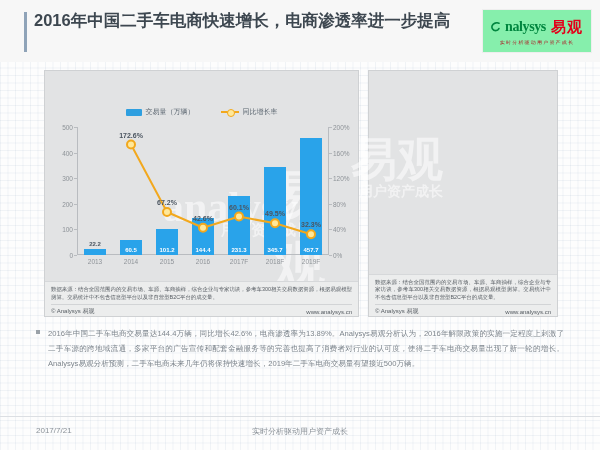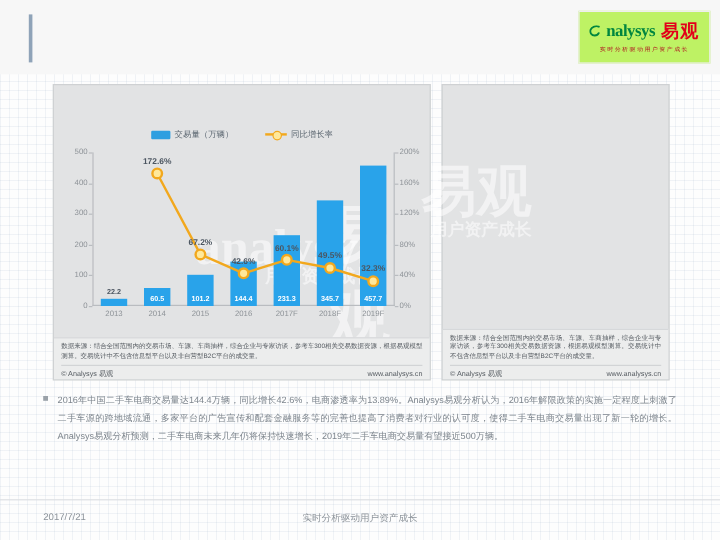--- a/index.html
+++ b/index.html
@@ -30,21 +30,21 @@
     position: absolute; left: 24px; top: 12px; width: 3px; height: 40px;
     background: #8fa3b8;
   }
   .title {
     position: absolute; left: 34px; top: 10px; width: 430px;
     font-size: 16.5px; font-weight: bold; color: #3d4750;
     line-height: 21px; letter-spacing: 0px;
   }
   .brand {
     position: absolute; right: 8px; top: 9px;
-    width: 110px; height: 44px; background: #bef264;
+    width: 110px; height: 44px; background: #86efac;
     border: 1px solid #eee;
     display: flex; flex-direction: column;
     align-items: center; justify-content: center;
   }
   .brand-row { display: flex; align-items: center; gap: 5px; }
   .brand-en {
     font-size: 14px; font-weight: bold; color: #00863f;
     font-family: "Liberation Serif", serif; letter-spacing: -0.4px;
   }
   .brand-cn { font-size: 15px; font-weight: bold; color: #e2001a; letter-spacing: 1px; }
@@ -206,20 +206,21 @@
     font-family: "Liberation Serif", serif; letter-spacing: 1px;
   }
 </style>
 </head>
 <body>
 
 <div class="page"></div>
 
 <div class="header">
   <div class="title-bar"></div>
+  <div class="title">2016年中国二手车电商快速增长，电商渗透率进一步提高</div>
   <div class="brand">
     <div class="brand-row">
       <svg width="9" height="11" viewBox="0 0 9 11">
         <path d="M8 1.2 C5.6 0.2 2.2 1.2 1.2 3.6 C0.2 6.2 2 8.6 4.6 8.6 C6.2 8.6 7.4 7.8 7.9 6.6" stroke="#00863f" stroke-width="1.6" fill="none" stroke-linecap="round"></path>
       </svg>
       <span class="brand-en">nalysys</span>
       <span class="brand-cn">易观</span>
     </div>
     <div class="brand-tag">实时分析驱动用户资产成长</div>
   </div>

